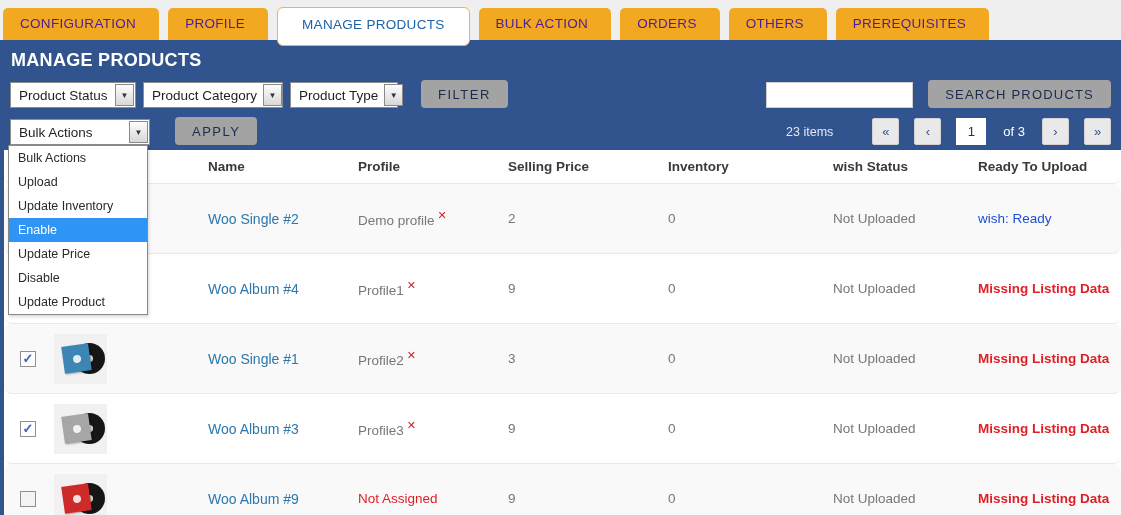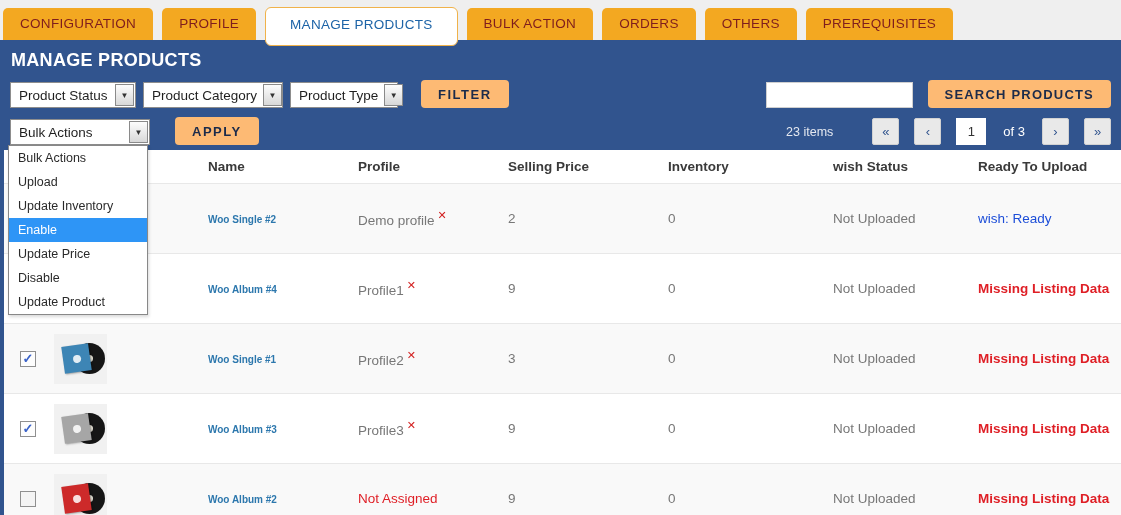--- a/index.html
+++ b/index.html
@@ -16,23 +16,23 @@
     padding: 8px 0 0 3px;
     display: flex;
     gap: 9px;
     height: 40px;
     align-items: flex-end;
     position: relative;
     z-index: 3;
   }
   .tab {
     background: #f3a821;
-    color: #7f1d1d;
+    color: #4c1d95;
     font-size: 13.5px;
-    padding: 8px 17px 9px 17px;
+    padding: 8px 23px 9px 17px;
     border-radius: 5px 5px 0 0;
     letter-spacing: .3px;
     cursor: pointer;
     white-space: nowrap;
   }
   .tab.active {
     background: #ffffff;
     color: #1c63a7;
     border: 1px solid #f0b24a;
     border-radius: 6px;
@@ -84,26 +84,26 @@
     display: flex; align-items: center; justify-content: center;
     font-size: 8px; color: #333;
     flex: none;
   }
   .w-status { width: 126px; }
   .w-category { width: 140px; }
   .w-type { width: 108px; }
   .w-bulk { width: 140px; }
 
   .gold-btn {
-    background: #fdba74;
+    background: #a3a3a3;
     color: #1c2b4a;
     border: none;
     font-family: "Liberation Sans", sans-serif;
     font-size: 13px;
-    font-weight: bold;
+    font-weight: normal;
     letter-spacing: 1.5px;
     height: 28px;
     padding: 0 17px;
     border-radius: 4px;
     cursor: pointer;
   }
   .filter-btn { margin-left: 16px; }
   .apply-btn  { margin-left: 18px; }
   .spacer { flex: 1; }
 
@@ -164,28 +164,29 @@
     left: 0; top: 150px; bottom: 0;
     width: 4px;
     background: #31548e;
   }
   .table { position: relative; margin-left: 4px; }
   .t-row {
     display: grid;
     grid-template-columns: 42px 150px 150px 150px 160px 165px 145px 1fr;
     align-items: center;
     border-bottom: 1px solid #e8e8e8;
+    border-radius: 8px;
   }
   .t-head { height: 34px; background: #ffffff; }
   .t-head .cell { font-size: 13.5px; font-weight: bold; color: #3a3a3a; }
   .t-body .t-row { height: 70px; }
   .t-body .t-row:nth-child(odd)  { background: #f9f9f9; }
   .t-body .t-row:nth-child(even) { background: #ffffff; }
   .cell { padding-left: 12px; font-size: 13.5px; color: #777; }
-  .cell.name a { color: #2c77ad; font-weight: bold; text-decoration: none; font-size: 10px; }
+  .cell.name a { color: #2c77ad; font-weight: normal; text-decoration: none; font-size: 14px; }
   .remove-x { color: #d21f1f; font-size: 11px; vertical-align: super; margin-left: 3px; cursor: pointer; }
   .profile-missing { color: #df1f26; }
   .ready-ok      { color: #1d4ed8; }
   .ready-missing { color: #df1f26; font-weight: bold; }
 
   
   .cb {
     width: 16px; height: 16px;
     border: 1px solid #8f8f8f;
     background: #fdfdfd;
@@ -376,21 +377,21 @@
     <div class="t-row">
       <div class="cell" style="padding-left:0">
         <span class="cb unchecked"></span>
       </div>
       <div class="cell" style="padding-left:0">
         <div class="thumb">
             <span class="disc"></span>
             <span class="cover" style="background: rgb(205, 42, 42);"></span>
           </div>
       </div>
-      <div class="cell name"><a href="#">Woo Album #2</a></div>
+      <div class="cell name"><a href="#">Woo Album #9</a></div>
       <div class="cell profile-missing">Not Assigned</div>
       <div class="cell">9</div>
       <div class="cell">0</div>
       <div class="cell">Not Uploaded</div>
       <div class="cell ready-missing">Missing Listing Data</div>
     </div>
 
   </div>
 </div>
 

